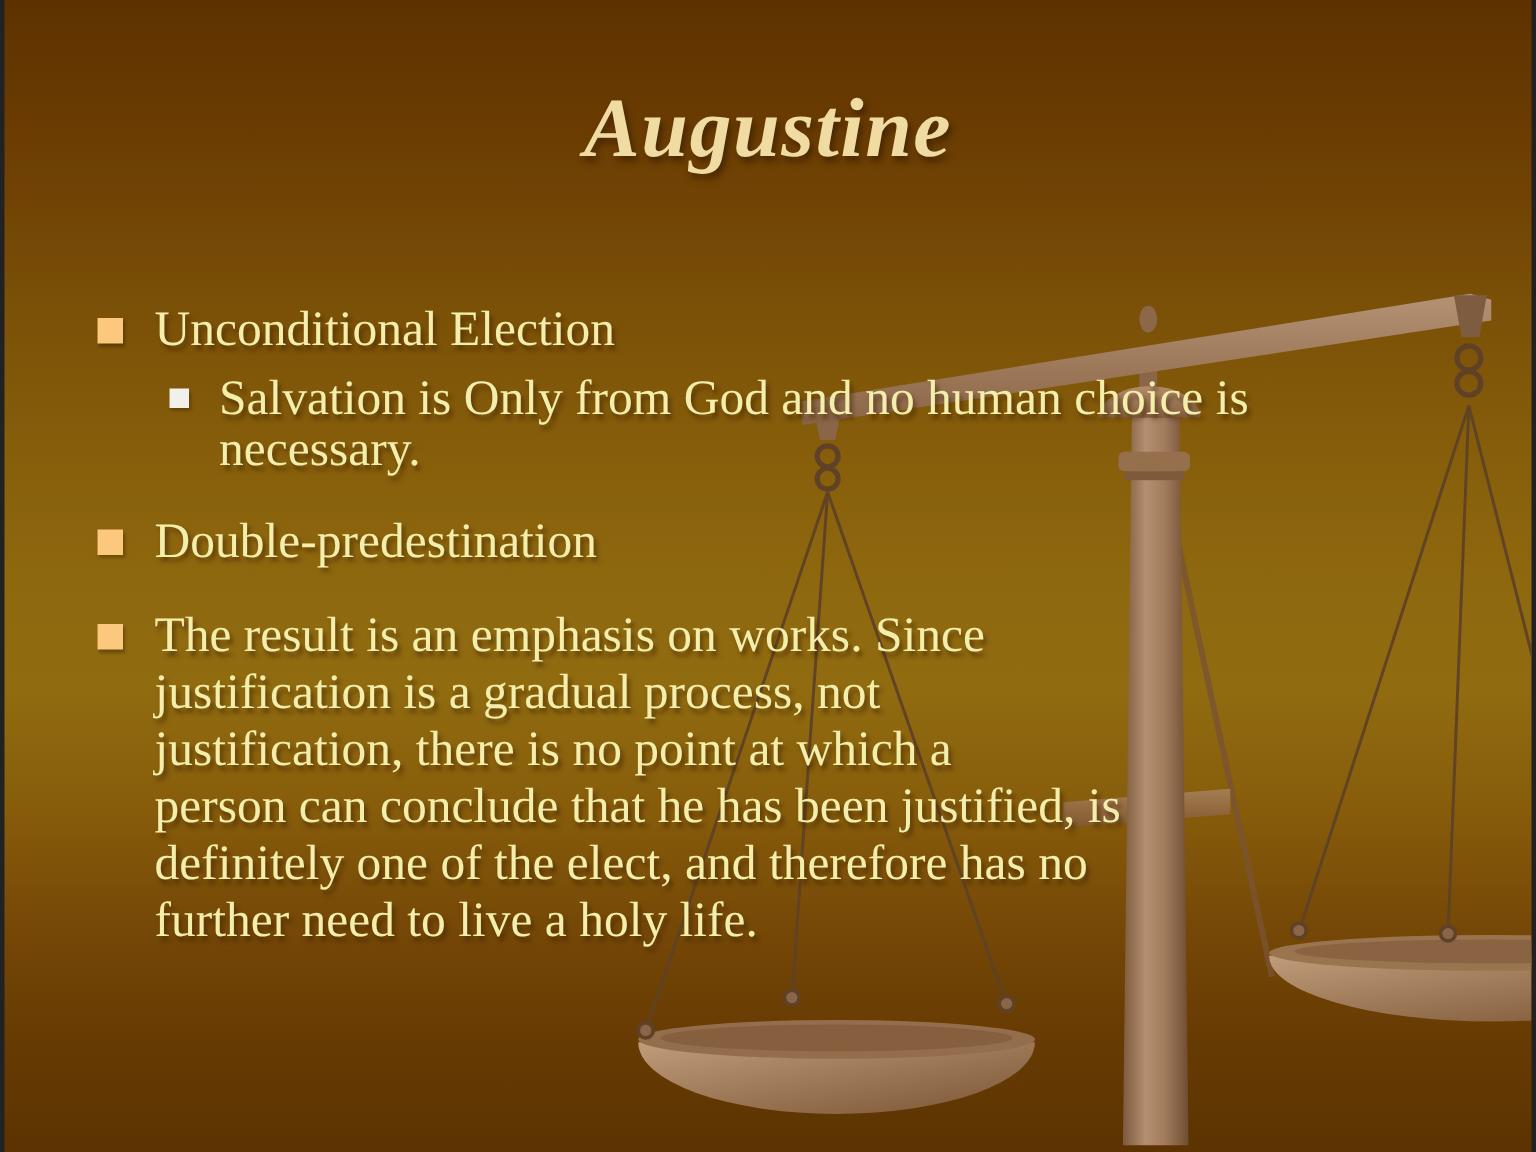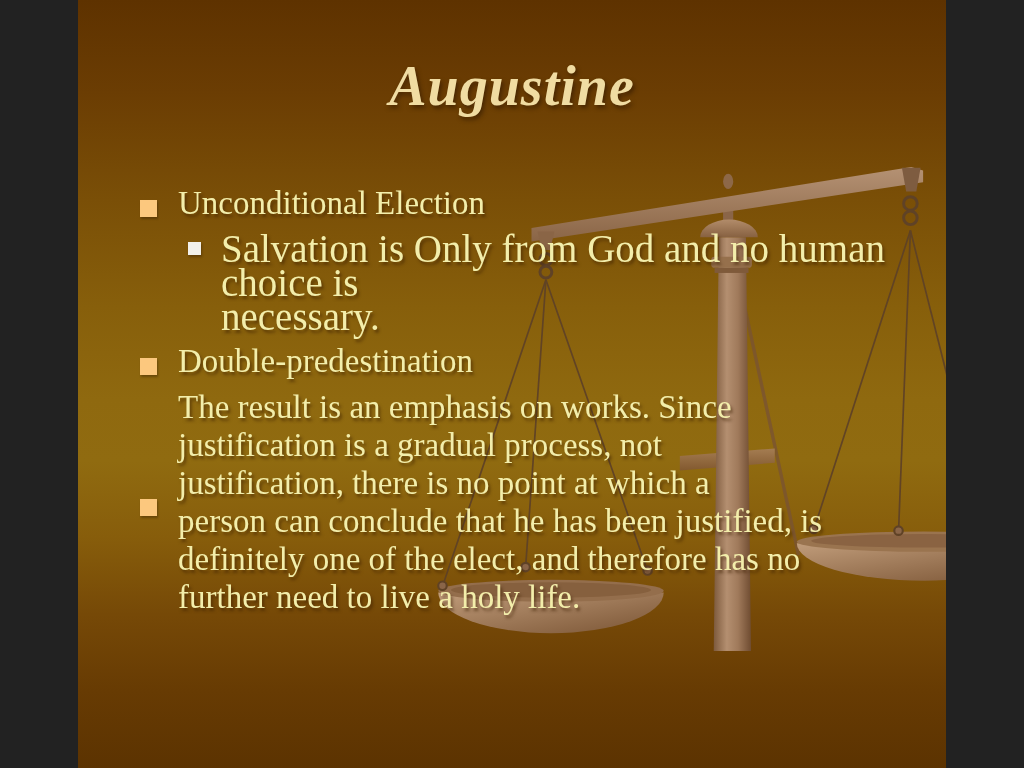--- a/index.html
+++ b/index.html
@@ -1,18 +1,18 @@
 <!DOCTYPE html>
 <html><head>
 <meta charset="utf-8">
 <style>
   html,body { margin:0; padding:0; background:#222; }
   .slide {
     position:relative;
-    width:868px; height:768px;
+    width:1018px; height:768px;
     margin:0 auto;
     overflow:hidden;
     font-family:"Liberation Serif", serif;
     background:linear-gradient(180deg,
       #5e3200 0%, #6b3d03 12%, #7a4f07 26%, #875f0b 40%,
       #8f690f 52%, #906b10 60%, #875d0b 70%, #764907 80%,
       #673b03 90%, #5c3301 100%);
   }
   .scales-svg { position:absolute; inset:0; z-index:1; }
   .content { position:absolute; inset:0; z-index:2; }
@@ -25,39 +25,38 @@
     font-weight:bold;
     font-style:italic;
     letter-spacing:1px;
     color:#f0dca2;
     text-shadow:2px 3px 4px rgba(42,20,0,0.55);
   }
 
   .bullets { position:absolute; left:0; right:0; top:176px; }
 
   .item-l1 {
-    display:flex; align-items:center;
+    display:flex; align-items:flex-start;
     padding-left:62px; padding-right:20px;
-    margin-top:8px;
+    margin-top:25px;
     font-size:33px; line-height:38px;
     color:#f3eeab;
   }
   .item-l1 .marker {
     flex:0 0 17px; height:17px;
     background:#fcc87e;
     margin:11px 21px 0 0;
     box-shadow:1px 2px 2px rgba(40,20,0,0.35);
   }
   .item-l2 {
     display:flex; align-items:flex-start;
     padding-left:110px; padding-right:20px;
     margin-top:10px;
-    font-size:39px; line-height:34px;
+    font-size:33px; line-height:34px;
     color:#f3eeab;
-    justify-content:flex-end;
   }
   .item-l2 .marker {
     flex:0 0 13px; height:13px;
     background:#f2f0ea;
     margin:10px 20px 0 0;
     box-shadow:1px 2px 2px rgba(40,20,0,0.35);
   }
   .btext {
     white-space:pre-line;
     text-shadow:2px 3px 3px rgba(61,31,2,0.55);

